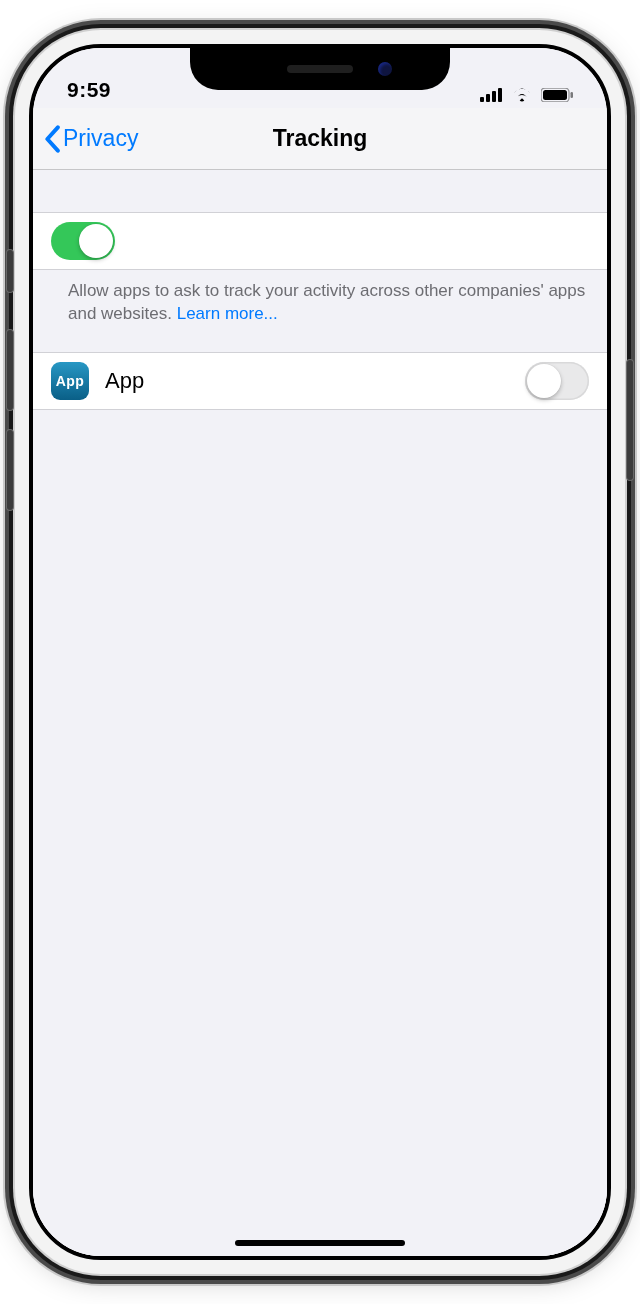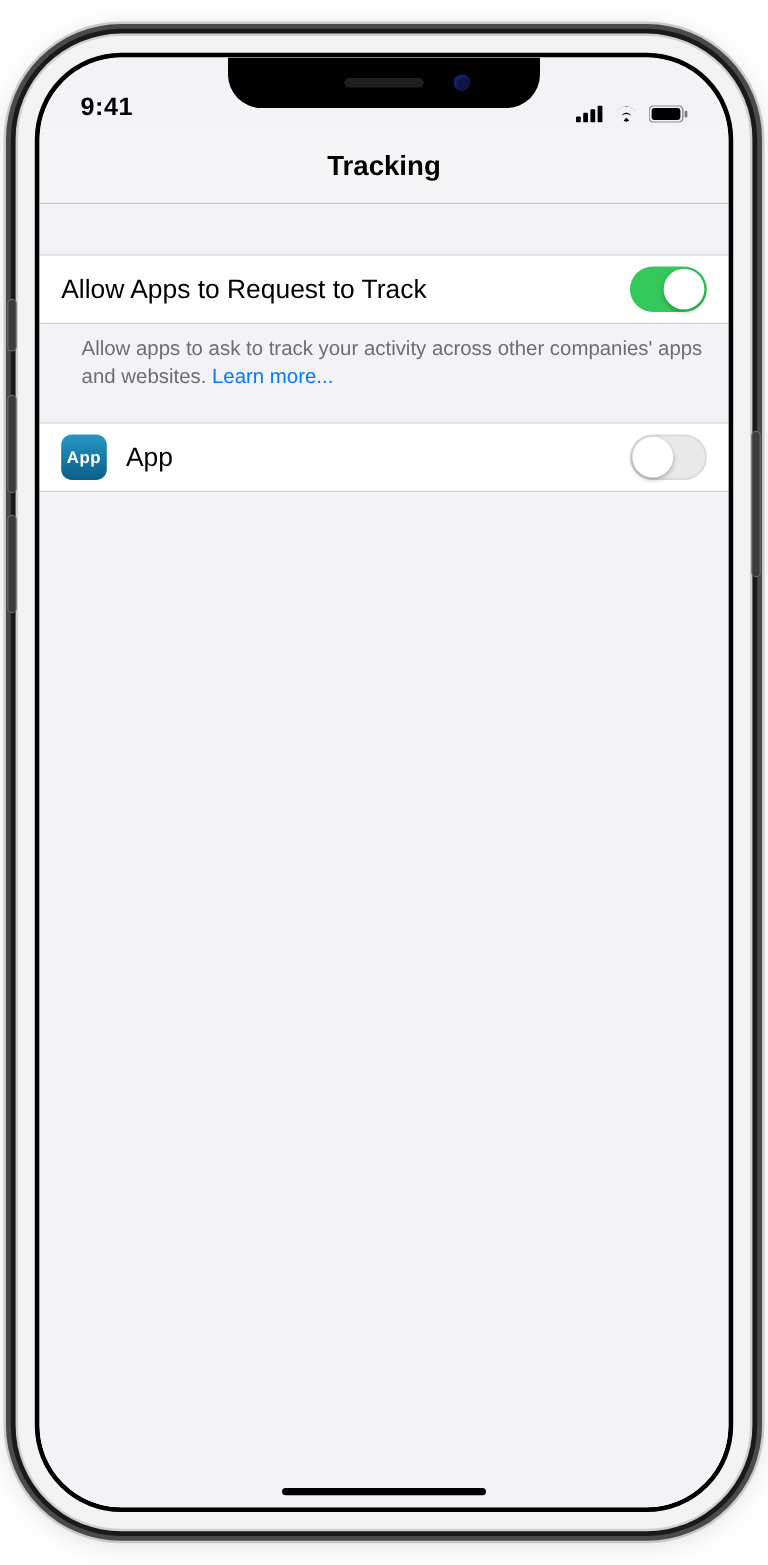--- a/index.html
+++ b/index.html
@@ -98,21 +98,21 @@
   <div class="bezel"></div>
 
   <div class="screen">
 
     <div class="notch">
       <span class="speaker"></span>
       <span class="camera"></span>
     </div>
 
     <div class="status-bar">
-      <div class="status-time">9:41</div>
+      <div class="status-time">9:59</div>
       <div class="status-icons">
         <svg width="23" height="14" viewBox="0 0 23 14">
             <g fill="#000">
               <rect x="0" y="9" width="4" height="5" rx="1"></rect>
               <rect x="6" y="6" width="4" height="8" rx="1"></rect>
               <rect x="12" y="3" width="4" height="11" rx="1"></rect>
               <rect x="18" y="0" width="4" height="14" rx="1"></rect>
             </g>
           </svg>
         <svg width="22" height="15" viewBox="0 0 22 15">
@@ -120,29 +120,34 @@
           </svg>
         <svg width="32" height="14" viewBox="0 0 32 14">
             <rect x="0" y="0" width="28" height="14" rx="4" fill="none" stroke="#000" stroke-width="1.3" opacity=".4"></rect>
             <rect x="2" y="2" width="24" height="10" rx="2.5" fill="#000"></rect>
             <rect x="29.5" y="4" width="2.5" height="6" rx="1.25" fill="#000" opacity=".5"></rect>
           </svg>
       </div>
     </div>
 
     <div class="nav-bar">
+      <div class="nav-back">
+        <svg width="18" height="28" viewBox="0 0 14 24">
+            <path d="M12 2 3 12l9 10" fill="none" stroke="#007aff" stroke-width="3.4" stroke-linecap="round" stroke-linejoin="round"></path>
+          </svg>
+        <span>Privacy</span>
+      </div>
       <div class="nav-title">Tracking</div>
     </div>
 
     <div class="content">
 
       <div class="section-gap"></div>
 
       <div class="row">
-        <span class="row-label">Allow Apps to Request to Track</span>
         <span class="toggle on">
             <span class="knob"></span>
           </span>
       </div>
 
       <div class="footer-text">
         <span>Allow apps to ask to track your activity across other companies' apps and websites. </span><span class="link">Learn more...</span>
       </div>
 
       <div style="height:26px"></div>

